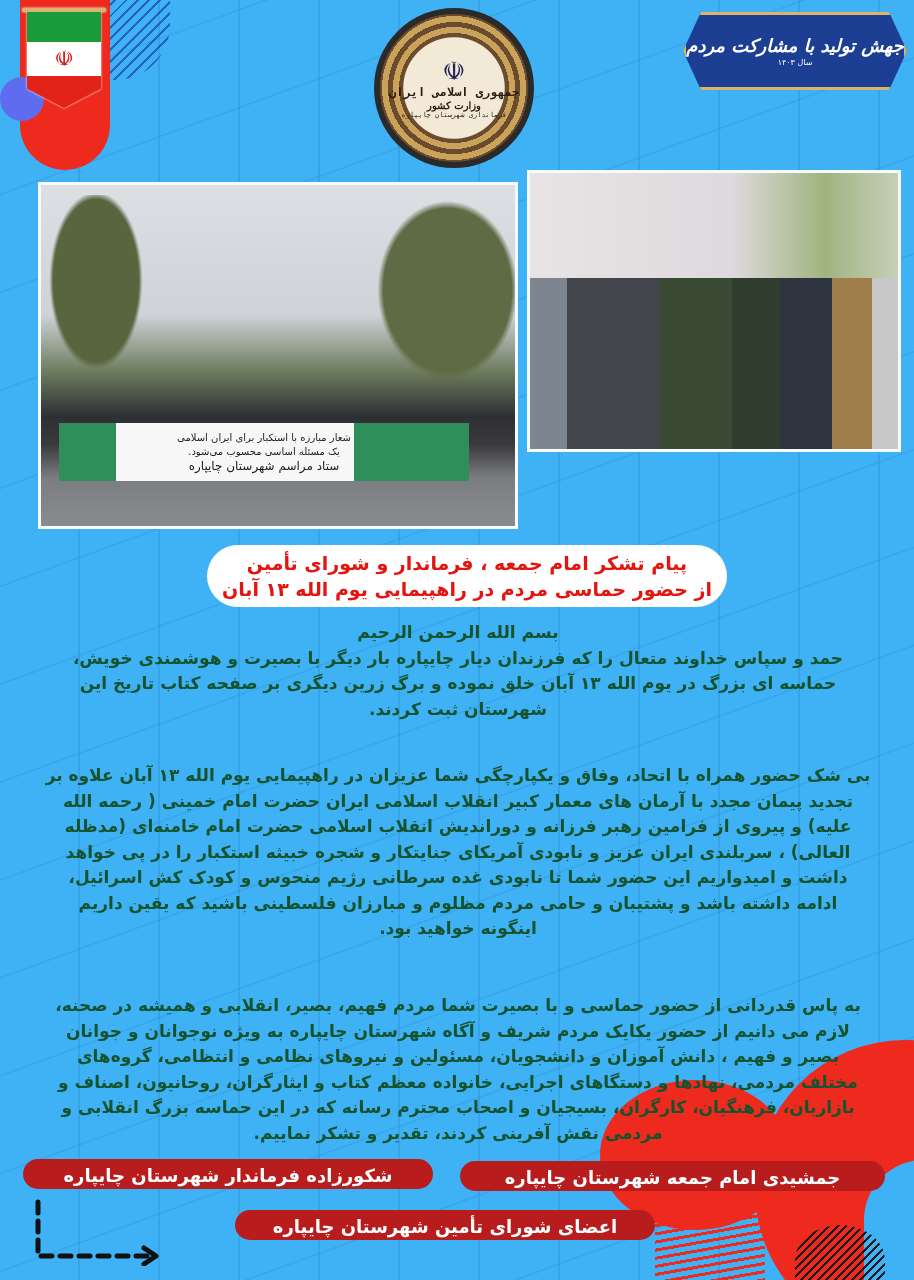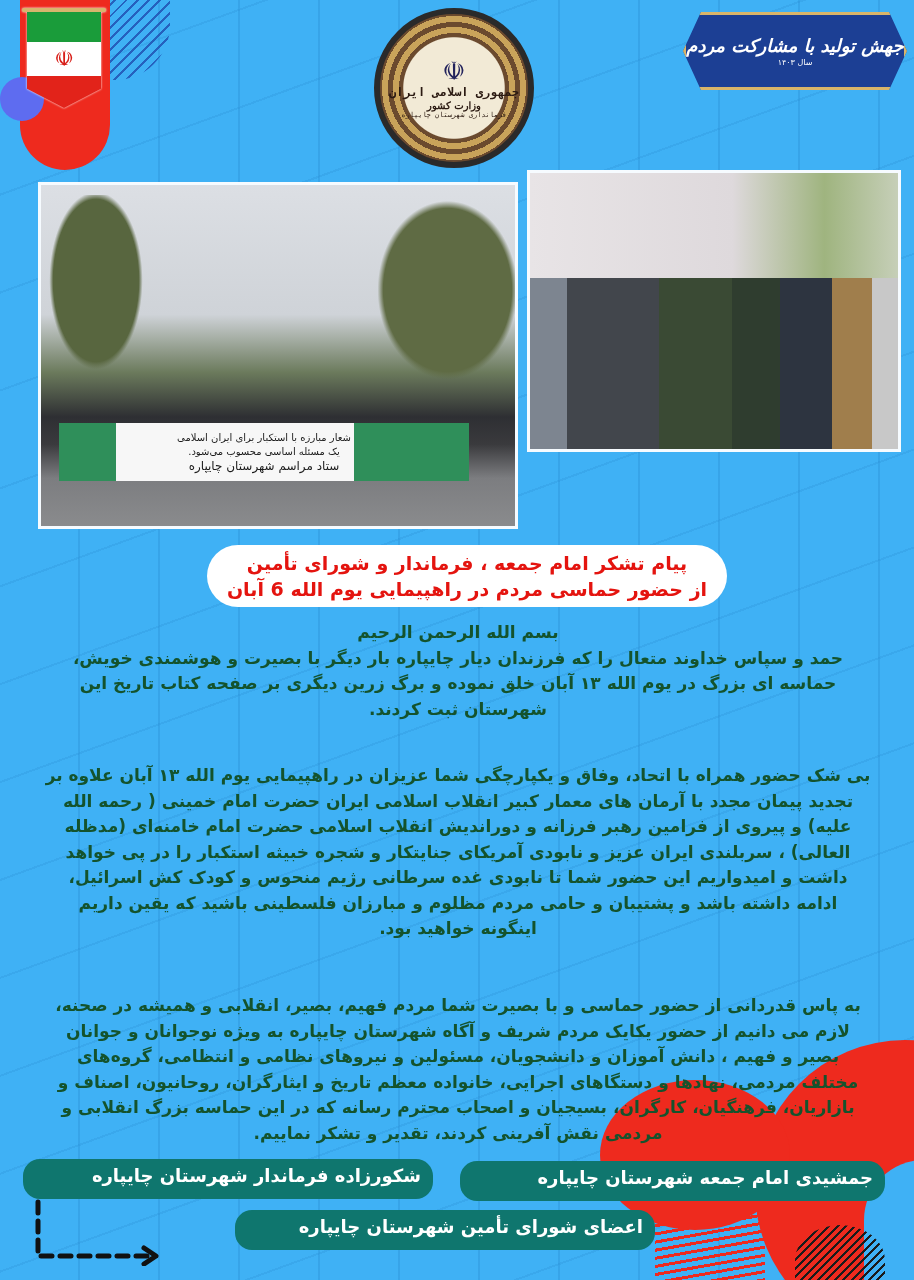--- a/index.html
+++ b/index.html
@@ -106,22 +106,22 @@
   .wavy-br {
     position:absolute; left:655px; top:1200px; width:110px; height:80px;
     background:repeating-linear-gradient(170deg, #ee2a1e 0 3px, transparent 3px 8px);
   }
   .stripe-br {
     position:absolute; left:795px; top:1225px; width:90px; height:70px; border-radius:50% 50% 0 0;
     background:repeating-linear-gradient(135deg, #1b1b1b 0 2px, transparent 2px 6px);
   }
 
   .sig {
-    position:absolute; height:40px; border-radius:17px; background:#0f766e;
-    color:#fff; font-weight:bold; font-size:18px; direction:rtl; text-align:right;
+    position:absolute; height:30px; border-radius:17px; background:#b91c1c;
+    color:#fff; font-weight:bold; font-size:18px; direction:rtl; text-align:center;
     line-height:34px; white-space:nowrap; box-sizing:border-box; padding:0 12px;
   }
   .sig-imam { left:460px; top:1161px; width:425px; }
   .sig-gov { left:23px; top:1159px; width:410px; }
   .sig-council { left:235px; top:1210px; width:420px; }
 
   .dash-arrow { position:absolute; left:32px; top:1198px; width:130px; height:68px; }
 </style>
 </head>
 <body>
@@ -159,21 +159,21 @@
     <div>یک مسئله اساسی محسوب می‌شود.</div>
     <div style="font-size:12px">ستاد مراسم شهرستان چایپاره</div>
   </div>
 </div>
 <div class="photo photo-officials">
   <div class="people"></div>
 </div>
 
 <div class="title-box">
   <div>پیام تشکر امام جمعه ، فرماندار و شورای تأمین</div>
-  <div>از حضور حماسی مردم در راهپیمایی یوم الله 6 آبان</div>
+  <div>از حضور حماسی مردم در راهپیمایی یوم الله ۱۳ آبان</div>
 </div>
 
 <div class="red-circle-br"></div>
 <div class="red-blob-mid"></div>
 <div class="blue-cut"></div>
 <div class="wavy-br"></div>
 <div class="stripe-br"></div>
 
 <div class="body-text p0">
   <div>بسم الله الرحمن الرحیم</div>
@@ -187,21 +187,21 @@
   <div>علیه) و پیروی از فرامین رهبر فرزانه و دوراندیش انقلاب اسلامی حضرت امام خامنه‌ای (مدظله</div>
   <div>العالی) ، سربلندی ایران عزیز و نابودی آمریکای جنایتکار و شجره خبیثه استکبار را در پی خواهد</div>
   <div>داشت و امیدواریم این حضور شما تا نابودی غده سرطانی رژیم منحوس و کودک کش اسرائیل،</div>
   <div>ادامه داشته باشد و پشتیبان و حامی مردم مظلوم و مبارزان فلسطینی باشید که یقین داریم</div>
   <div>اینگونه خواهید بود.</div>
 </div>
 <div class="body-text p2">
   <div>به پاس قدردانی از حضور حماسی و با بصیرت شما مردم فهیم، بصیر، انقلابی و همیشه در صحنه،</div>
   <div>لازم می دانیم از حضور یکایک مردم شریف و آگاه شهرستان چایپاره به ویژه نوجوانان و جوانان</div>
   <div>بصیر و فهیم ، دانش آموزان و دانشجویان، مسئولین و نیروهای نظامی و انتظامی، گروه‌های</div>
-  <div>مختلف مردمی، نهادها و دستگاهای اجرایی، خانواده معظم تاریخ و ایثارگران، روحانیون، اصناف و</div>
+  <div>مختلف مردمی، نهادها و دستگاهای اجرایی، خانواده معظم کتاب و ایثارگران، روحانیون، اصناف و</div>
   <div>بازاریان، فرهنگیان، کارگران، بسیجیان و اصحاب محترم رسانه که در این حماسه بزرگ انقلابی و</div>
   <div>مردمی نقش آفرینی کردند، تقدیر و تشکر نماییم.</div>
 </div>
 
 <div class="sig sig-imam">جمشیدی امام جمعه شهرستان چایپاره</div>
 <div class="sig sig-gov">شکورزاده فرماندار شهرستان چایپاره</div>
 <div class="sig sig-council">اعضای شورای تأمین شهرستان چایپاره</div>
 
 <svg class="dash-arrow" viewBox="0 0 130 68">
   <path d="M6 4 V58 H118" fill="none" stroke="#111" stroke-width="5" stroke-dasharray="11 8" stroke-linecap="round"></path>

